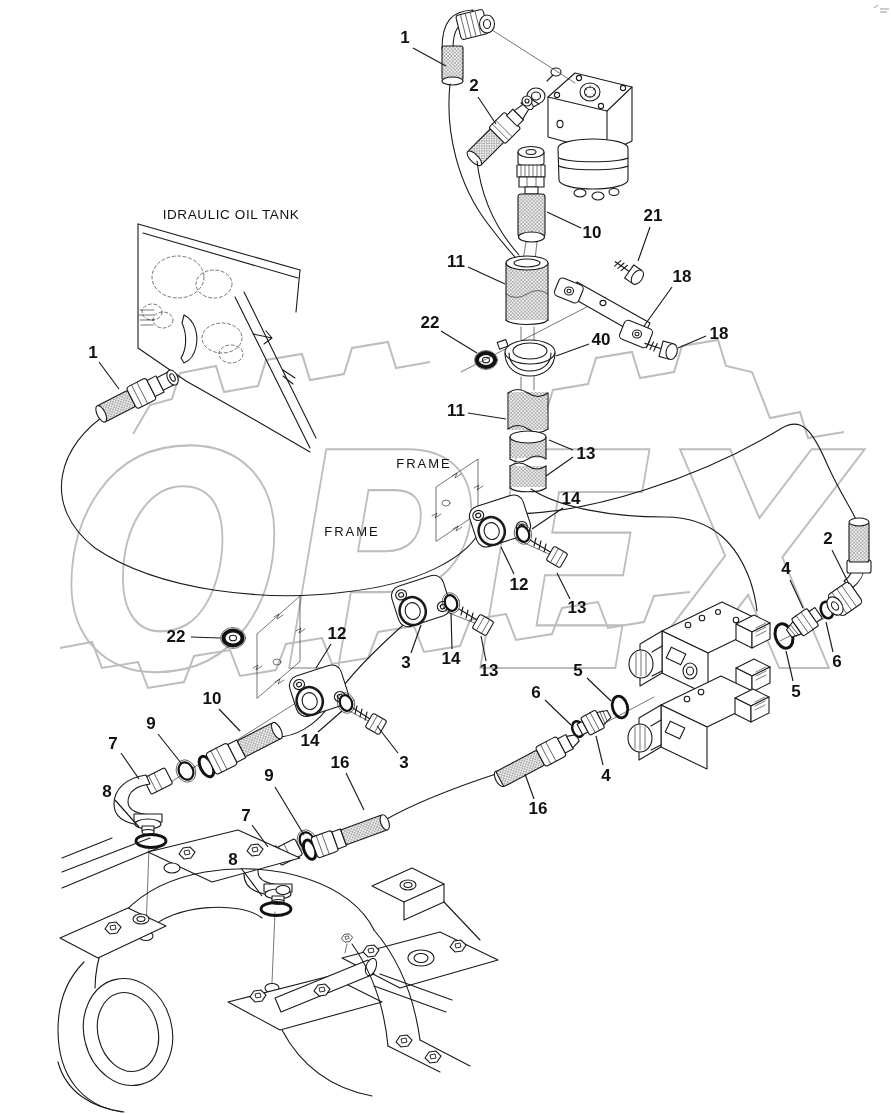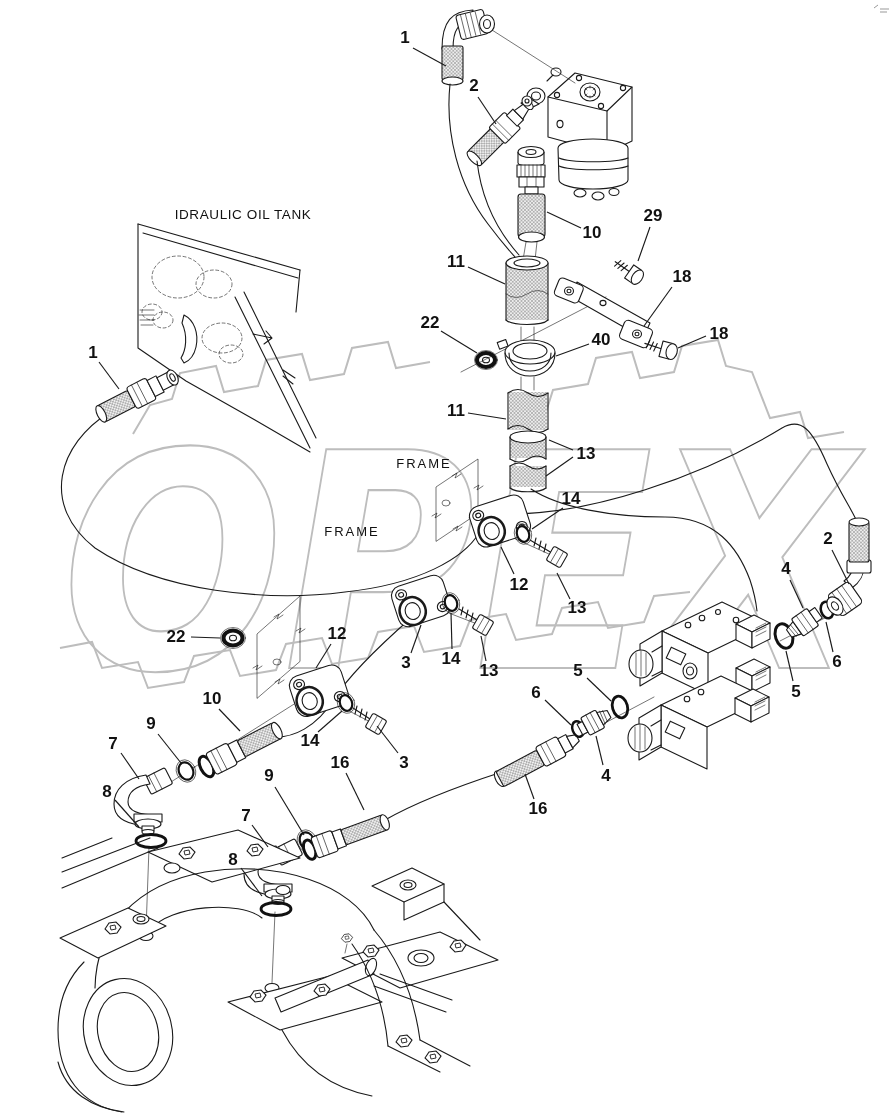--- a/index.html
+++ b/index.html
@@ -511,27 +511,27 @@
       <line x1="346" y1="773" x2="364" y2="810" stroke="#1a1a1a" stroke-width="1.15"></line>
       <line x1="275" y1="787" x2="304" y2="835" stroke="#1a1a1a" stroke-width="1.15"></line>
       <line x1="603" y1="765" x2="596" y2="736" stroke="#1a1a1a" stroke-width="1.15"></line>
       <line x1="252" y1="825" x2="268" y2="847" stroke="#1a1a1a" stroke-width="1.15"></line>
       <line x1="534" y1="799" x2="525" y2="774" stroke="#1a1a1a" stroke-width="1.15"></line>
       <line x1="115" y1="800" x2="139" y2="827" stroke="#1a1a1a" stroke-width="1.15"></line>
       <line x1="241" y1="868" x2="262" y2="896" stroke="#1a1a1a" stroke-width="1.15"></line>
     </svg>
 
   <div id="labels">
-      <div class="lbl tank-label" style="left: 243px; top: 214px;">IDRAULIC OIL TANK</div>
+      <div class="lbl tank-label" style="left: 231px; top: 214px;">IDRAULIC OIL TANK</div>
       <div class="lbl frame-label" style="left: 424px; top: 463px;">FRAME</div>
       <div class="lbl frame-label" style="left: 352px; top: 531px;">FRAME</div>
       <div class="lbl num" style="left: 405px; top: 38px;">1</div>
       <div class="lbl num" style="left: 474px; top: 86px;">2</div>
       <div class="lbl num" style="left: 592px; top: 233px;">10</div>
-      <div class="lbl num" style="left: 653px; top: 216px;">29</div>
+      <div class="lbl num" style="left: 653px; top: 216px;">21</div>
       <div class="lbl num" style="left: 456px; top: 262px;">11</div>
       <div class="lbl num" style="left: 682px; top: 277px;">18</div>
       <div class="lbl num" style="left: 430px; top: 323px;">22</div>
       <div class="lbl num" style="left: 601px; top: 340px;">40</div>
       <div class="lbl num" style="left: 719px; top: 334px;">18</div>
       <div class="lbl num" style="left: 93px; top: 353px;">1</div>
       <div class="lbl num" style="left: 456px; top: 411px;">11</div>
       <div class="lbl num" style="left: 586px; top: 454px;">13</div>
       <div class="lbl num" style="left: 571px; top: 499px;">14</div>
       <div class="lbl num" style="left: 828px; top: 539px;">2</div>

